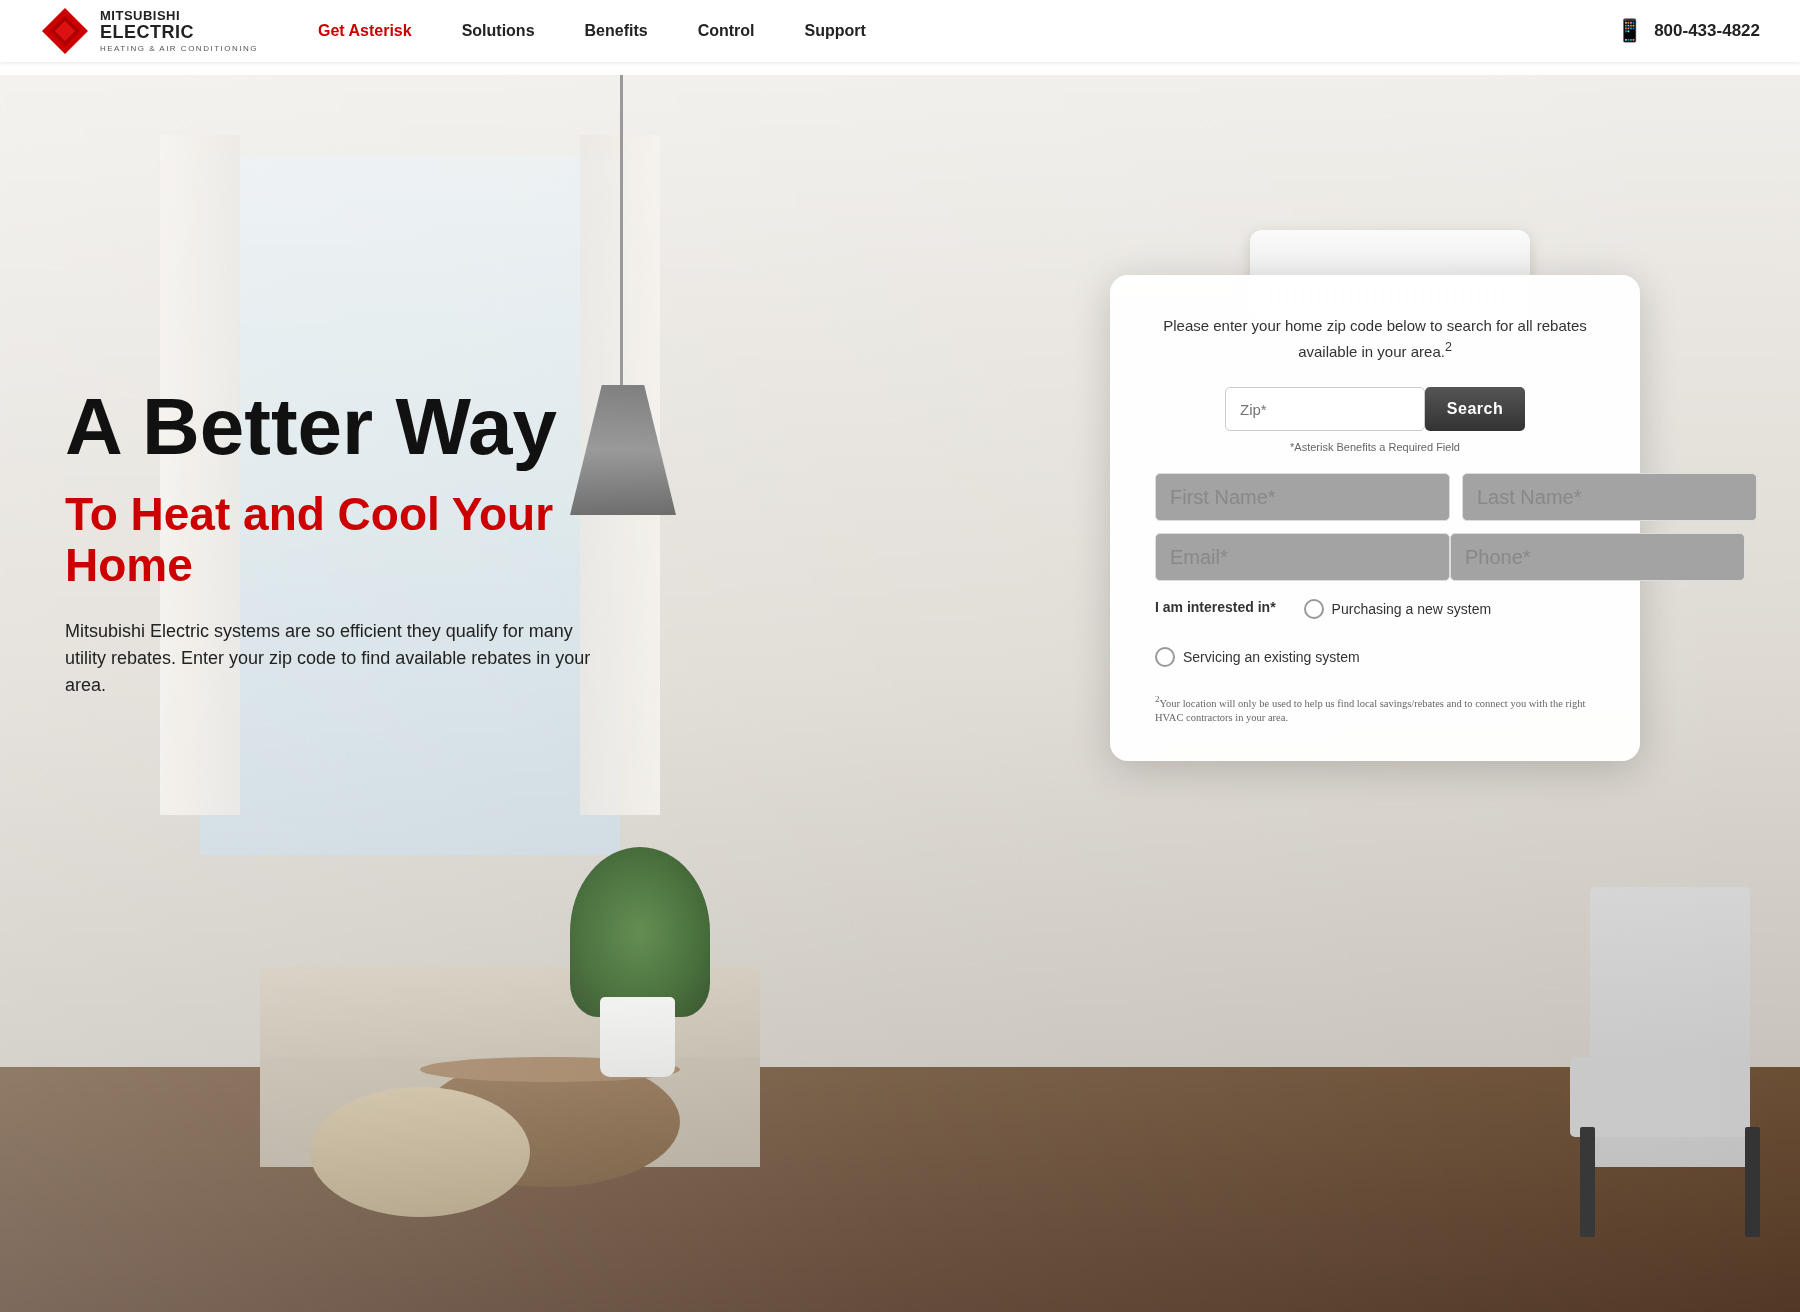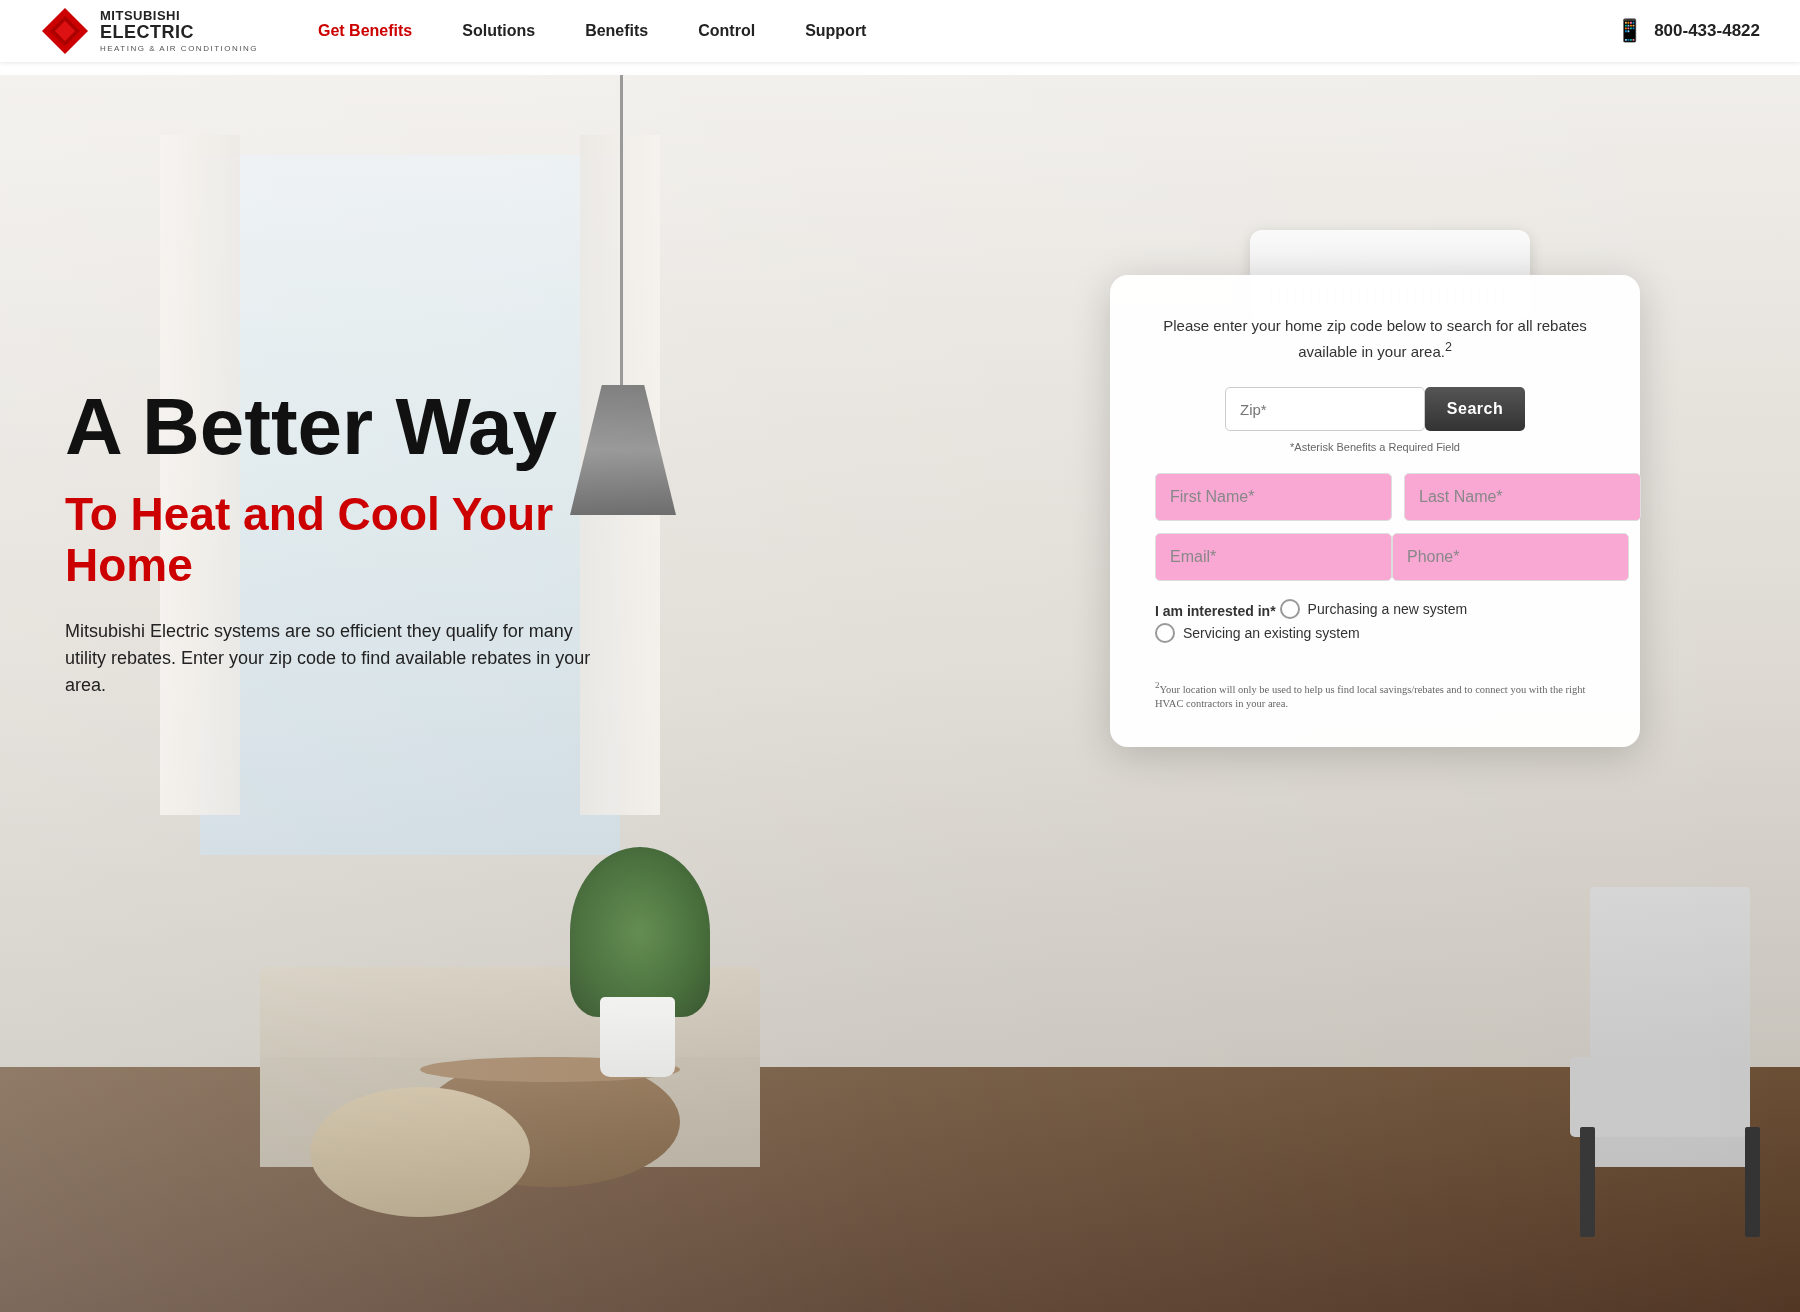--- a/index.html
+++ b/index.html
@@ -377,36 +377,36 @@
       display: flex;
       gap: 12px;
       margin-bottom: 12px;
     }
     .form-input {
       flex: 1;
       height: 48px;
       border: 1px solid #ddd;
       border-radius: 5px;
       padding: 0 14px;
-      font-size: 16px;
-      background: #f9a8d4;
+      font-size: 20px;
+      background: #a3a3a3;
       outline: none;
       color: #333;
     }
     .form-input::placeholder { color: #888; }
     .full-row {
       display: flex;
       gap: 0;
       margin-bottom: 18px;
     }
     .interested-row {
       display: flex;
-      align-items: flex-end;
-      gap: 4px;
-      margin-bottom: 36px;
+      align-items: flex-start;
+      gap: 28px;
+      margin-bottom: 26px;
       flex-wrap: wrap;
     }
     .interested-label {
       font-size: 14px;
       color: #333;
       font-weight: 600;
       flex-shrink: 0;
     }
     .radio-option {
       display: flex;
@@ -447,21 +447,21 @@
       <polygon points="15,25 25,15 35,25 25,35" fill="#dd1111"></polygon>
     </svg>
     <div class="logo-text">
       <span class="logo-mitsubishi">MITSUBISHI</span>
       <span class="logo-electric">ELECTRIC</span>
       <span class="logo-subtitle">HEATING &amp; AIR CONDITIONING</span>
     </div>
   </div>
 
   <nav>
-    <a class="nav-link active">Get Benefits</a>
+    <a class="nav-link active">Get Asterisk</a>
     <a class="nav-link">Solutions</a>
     <a class="nav-link">Benefits</a>
     <a class="nav-link">Control</a>
     <a class="nav-link">Support</a>
   </nav>
 
   <div class="header-right">
     <span class="phone-icon">📱</span>
     <span class="phone-number">800-433-4822</span>
   </div>

